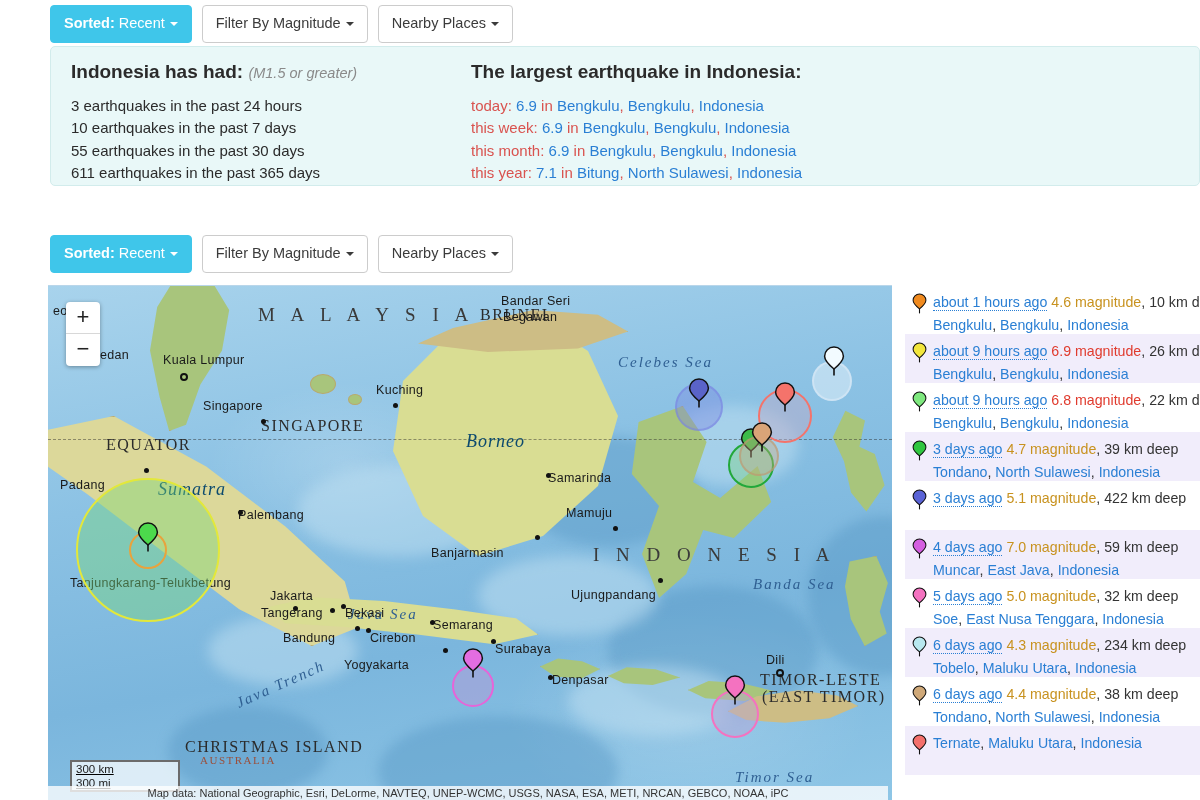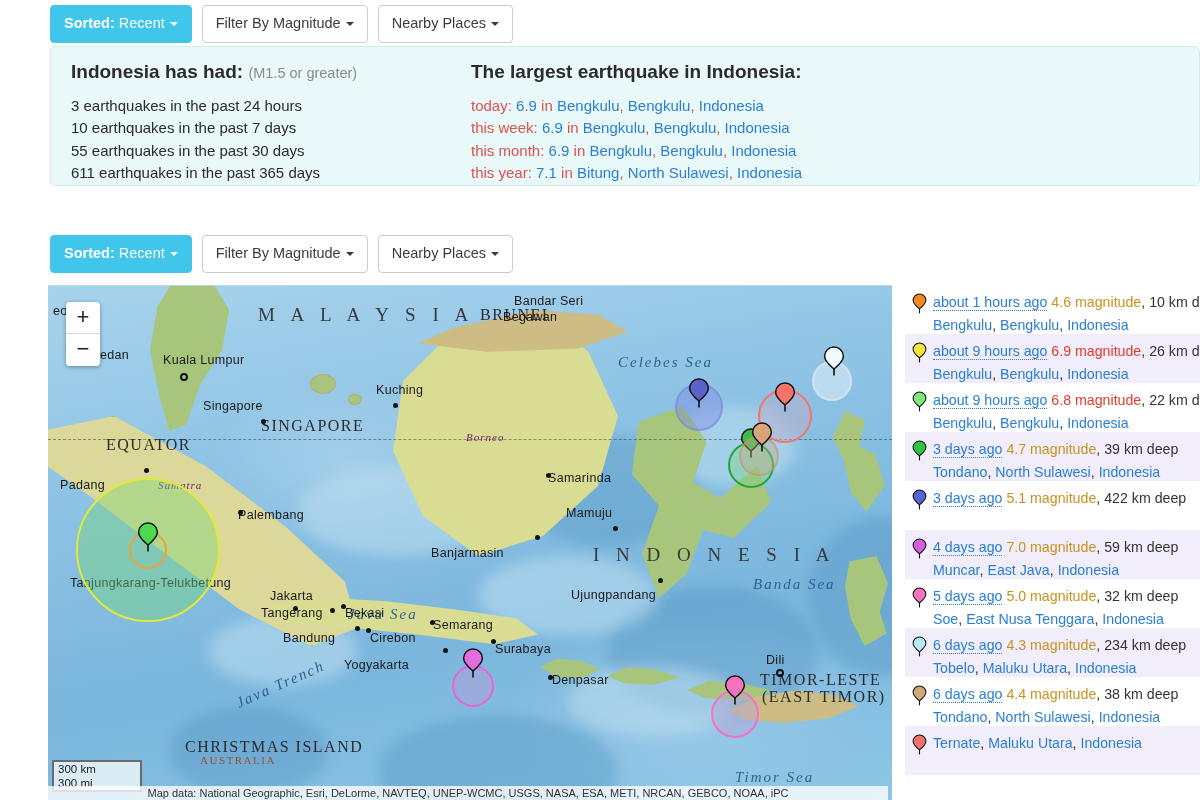--- a/index.html
+++ b/index.html
@@ -54,21 +54,21 @@
     border: 1px solid #d2ecec;
     border-radius: 5px;
     padding: 14px 0 0 0;
     overflow: hidden;
   }
   .summary-cols { display: flex; }
   .col-left  { width: 410px; padding-left: 20px; }
   .col-right { width: 700px; padding-left: 10px; }
 
   .sum-title { font-size: 19px; font-weight: bold; color: #2b2b2b; margin-bottom: 12px; }
-  .sum-title .qual { font-size: 14.5px; font-weight: normal; color: #8a8a8a; }
+  .sum-title .qual { font-size: 14.5px; font-weight: normal; font-style: italic; color: #8a8a8a; }
   .sum-line { font-size: 15px; color: #2b2b2b; line-height: 22.4px; white-space: nowrap; }
 
   .big-title { font-size: 19px; font-weight: bold; color: #2b2b2b; margin-bottom: 12px; }
   .big-line { font-size: 15px; line-height: 22.4px; color: #d9534f; white-space: nowrap; }
   .big-line .lnk { color: #2a7fd4; }
   .big-line .sep { color: #d9534f; }
 
   
   .map {
     position: absolute;
@@ -144,22 +144,22 @@
   }
   .label.austral {
     font-family: "Liberation Serif", serif;
     font-size: 11px;
     letter-spacing: 1.5px;
     color: #9b4f3a;
   }
   .label.island {
     font-family: "Liberation Serif", serif;
     font-style: italic;
-    font-size: 11px;
-    color: #701a75;
+    font-size: 18px;
+    color: #0c4a6e;
     letter-spacing: 1px;
   }
   .dot {
     position: absolute;
     width: 5px; height: 5px;
     background: #111; border-radius: 50%;
   }
   .capdot {
     position: absolute;
     width: 8px; height: 8px;
@@ -188,21 +188,21 @@
   .zoombtn {
     height: 32px; line-height: 30px;
     text-align: center;
     font-size: 22px; color: #222;
     cursor: pointer;
     font-family: "Liberation Sans", sans-serif;
   }
   .zoombtn.in { border-bottom: 1px solid #d8d8d8; }
 
   
-  .scalebox { position: absolute; left: 4px; bottom: 8px; width: 90px; }
+  .scalebox { position: absolute; left: 22px; bottom: 8px; width: 110px; text-decoration: underline; }
   .scalebar {
     background: rgba(255,255,255,.72);
     border: 2px solid #6b6b6b;
     border-top: none;
     font-size: 11.5px;
     color: #1a1a1a;
     padding: 1px 4px;
     font-family: "Liberation Sans", sans-serif;
   }
   .scalebar.km { border-top: 2px solid #6b6b6b; border-bottom: none; margin-bottom: 0; }
@@ -353,21 +353,21 @@
         <div class="label island" style="left: 110px; top: 193px;">Sumatra</div>
         <div class="label sea" style="left: 185px; top: 390px; transform: rotate(-24deg);">Java Trench</div>
         <div class="label city" style="left: 5px; top: 18px;">eo    own</div>
         <div class="label city" style="left: 52px; top: 62px;">edan</div>
         <div class="label city" style="left: 115px; top: 67px;">Kuala Lumpur</div>
         <div class="capdot" style="left: 132px; top: 87px;"></div>
         <div class="label city" style="left: 155px; top: 113px;">Singapore</div>
         <div class="dot" style="left: 213px; top: 133px;"></div>
         <div class="label city" style="left: 328px; top: 97px;">Kuching</div>
         <div class="dot" style="left: 345px; top: 117px;"></div>
-        <div class="label city" style="left: 466px; top: 8px;">Bandar Seri</div>
+        <div class="label city" style="left: 453px; top: 8px;">Bandar Seri</div>
         <div class="label city" style="left: 455px; top: 24px;">Begawan</div>
         <div class="label city" style="left: 12px; top: 192px;">Padang</div>
         <div class="dot" style="left: 96px; top: 182px;"></div>
         <div class="label city" style="left: 190px; top: 222px;">Palembang</div>
         <div class="dot" style="left: 190px; top: 224px;"></div>
         <div class="label city" style="left: 500px; top: 185px;">Samarinda</div>
         <div class="dot" style="left: 498px; top: 187px;"></div>
         <div class="label city" style="left: 518px; top: 220px;">Mamuju</div>
         <div class="dot" style="left: 565px; top: 240px;"></div>
         <div class="label city" style="left: 383px; top: 260px;">Banjarmasin</div>

